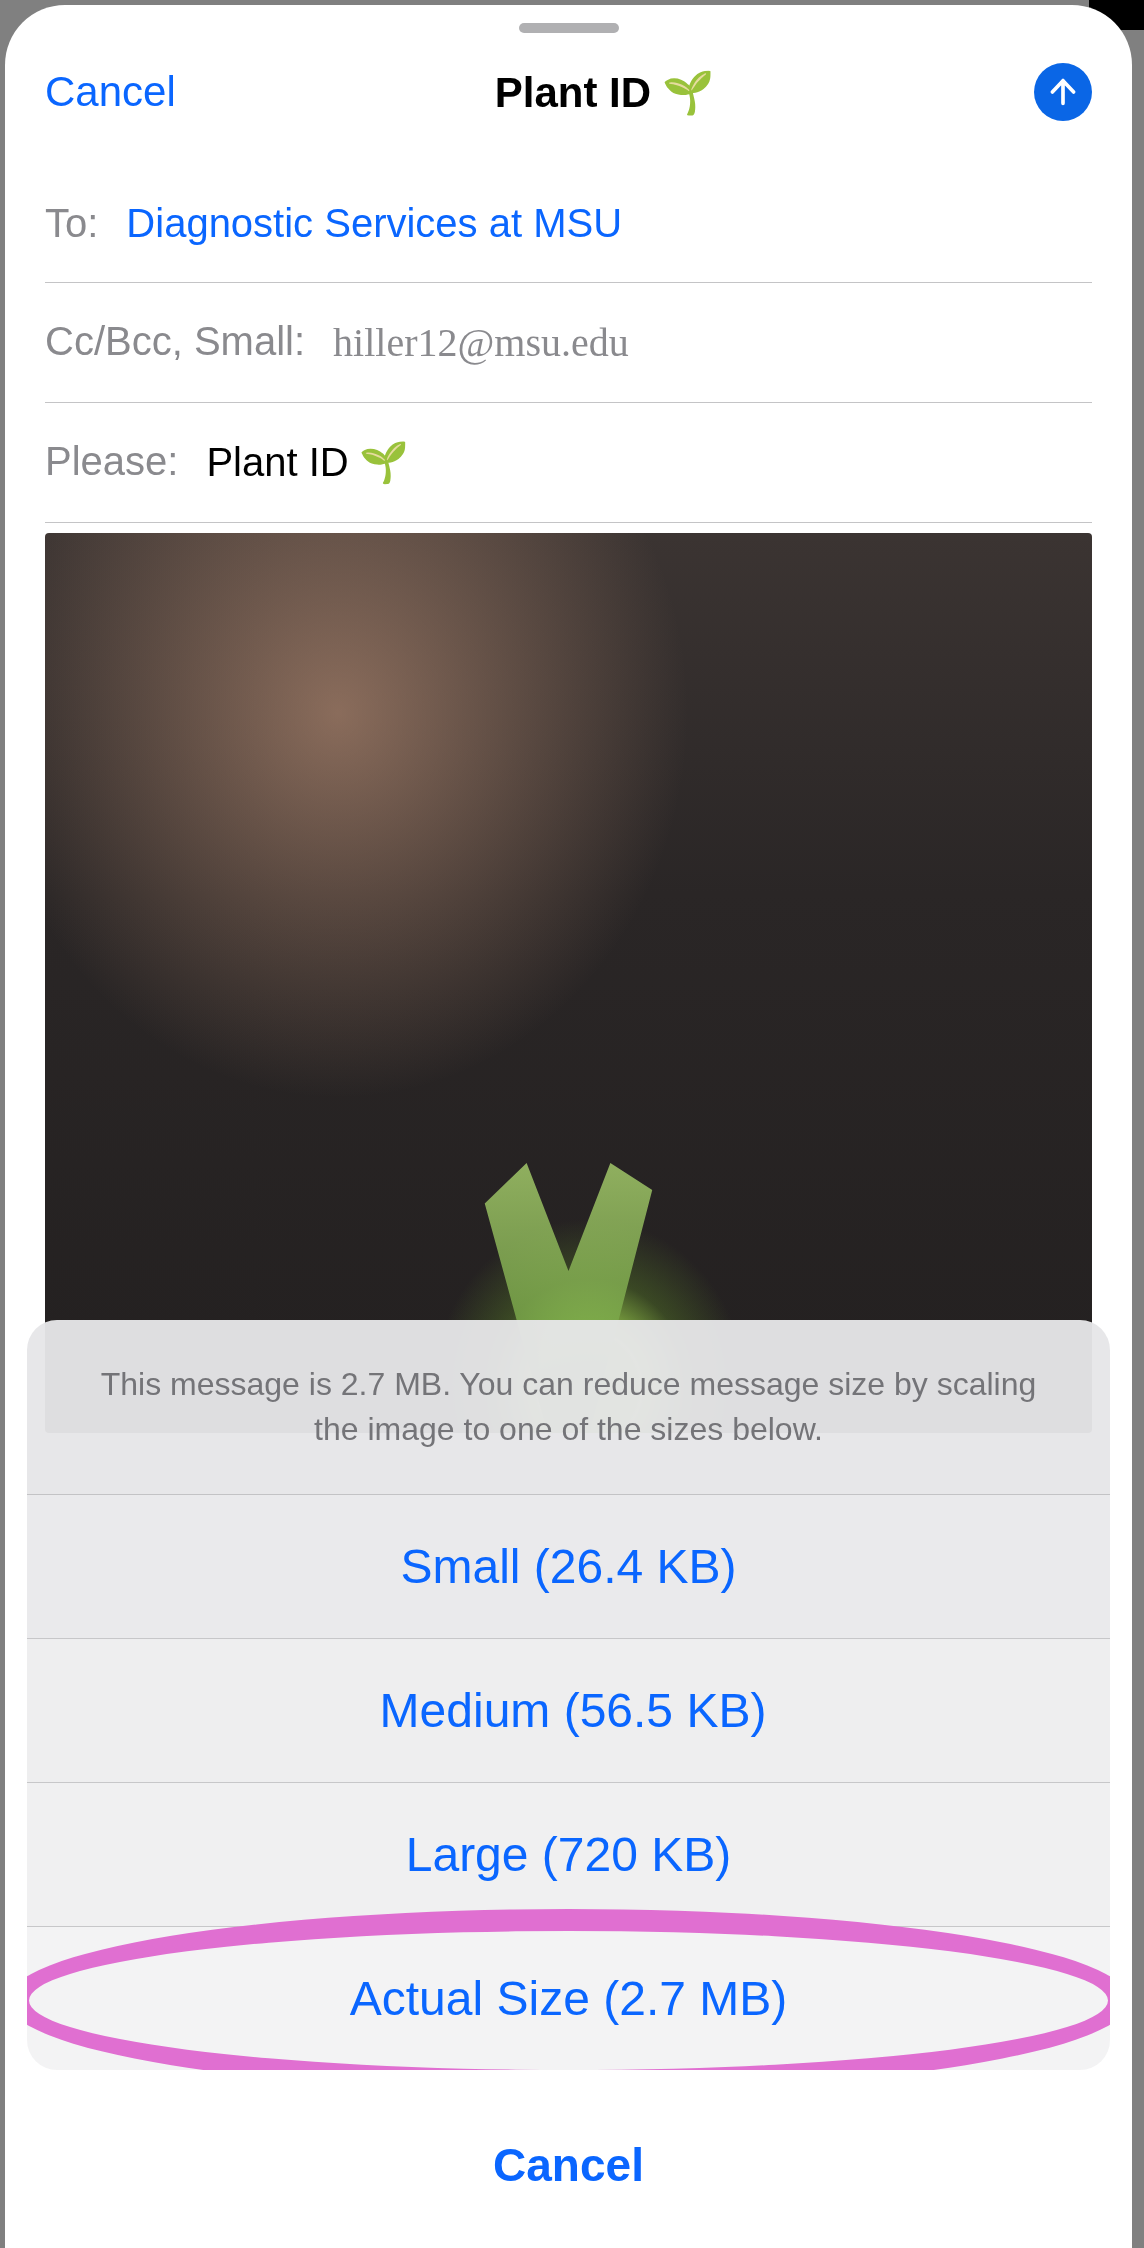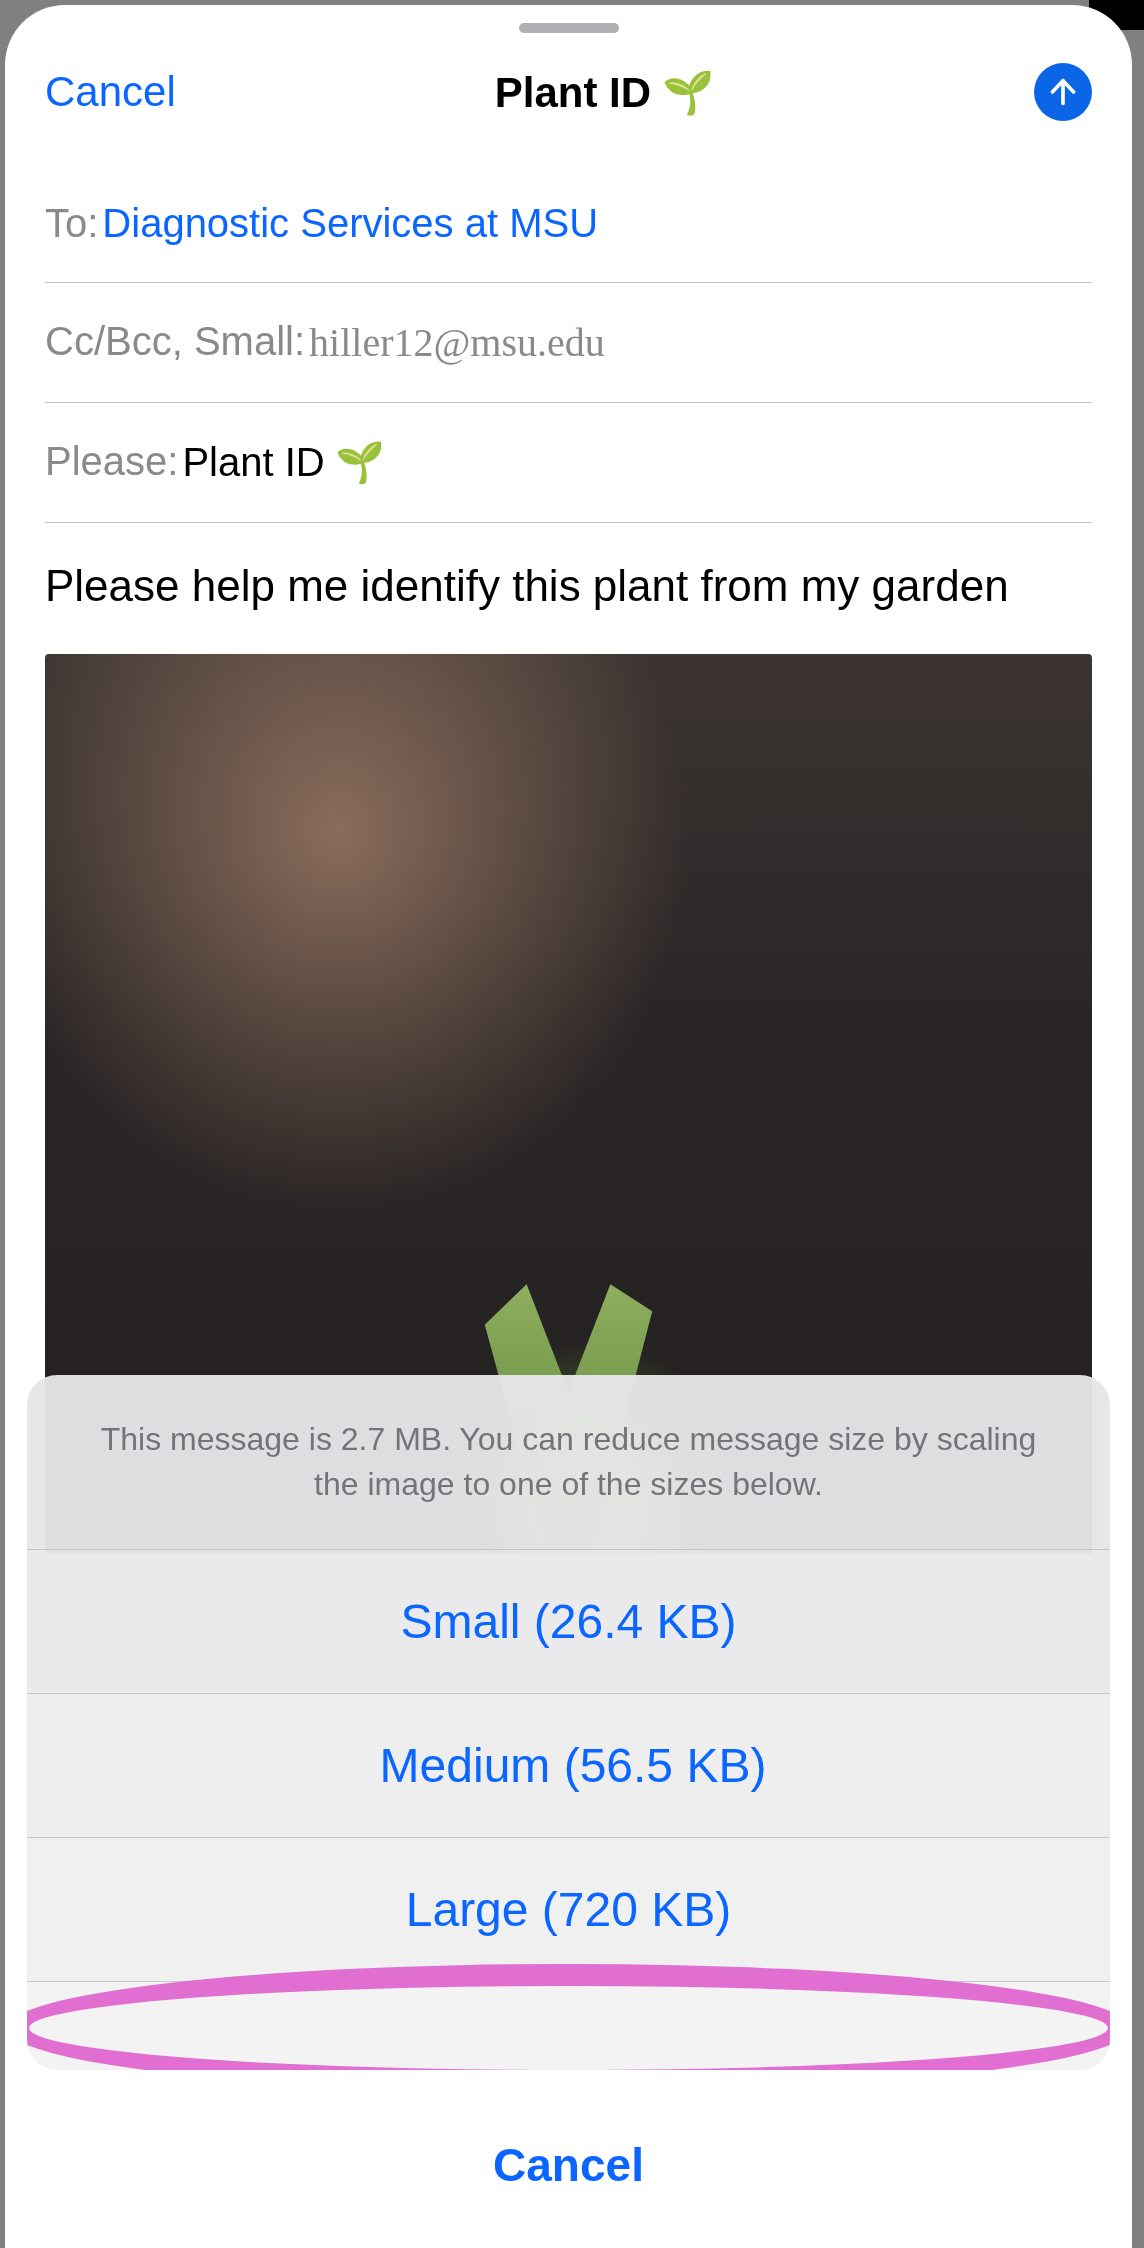--- a/index.html
+++ b/index.html
@@ -65,21 +65,21 @@
   .send-btn svg { width: 34px; height: 34px; }
   .fields {
     padding: 40px 40px 0 40px;
   }
   .field-row {
     padding: 36px 0;
     border-bottom: 1px solid #c4c4c6;
     font-size: 40px;
     display: flex;
     flex-wrap: wrap;
-    gap: 4px;
+    gap: 28px;
   }
   .field-row:first-child { padding-top: 20px; }
   .label { color: #8a8a8e; }
   .to-value { color: #0a66ff; }
   .from-value { color: #8a8a8e; font-family: Liberation Serif, serif; }
   .subject-value { color: #000; }
   .body-text {
     padding: 34px 40px 30px 40px;
     font-size: 44px;
     line-height: 1.3;
@@ -198,31 +198,31 @@
       <div class="field-row">
         <span class="label">Cc/Bcc, Small:</span>
         <span class="from-value">hiller12@msu.edu</span>
       </div>
       <div class="field-row">
         <span class="label">Please:</span>
         <span class="subject-value">Plant ID 🌱</span>
       </div>
     </div>
 
-    <div class="body-text">Please help me identify this plant from my garden</div>
 
     <div class="attachment"></div>
 
     <div class="sheet-wrap">
       <div class="sheet">
         <div class="sheet-header">This message is 2.7 MB. You can reduce message size by scaling the image to one of the sizes below.</div>
         <div class="sheet-option">Small (26.4 KB)</div>
         <div class="sheet-option">Medium (56.5 KB)</div>
         <div class="sheet-option">Large (720 KB)</div>
         <div class="sheet-option">
+          <span>Actual Size (2.7 MB)</span>
           <div class="highlight-ring"></div>
         </div>
       </div>
       <div class="sheet-cancel">Cancel</div>
     </div>
 
   </div>
 </div>
 
 </body></html>

